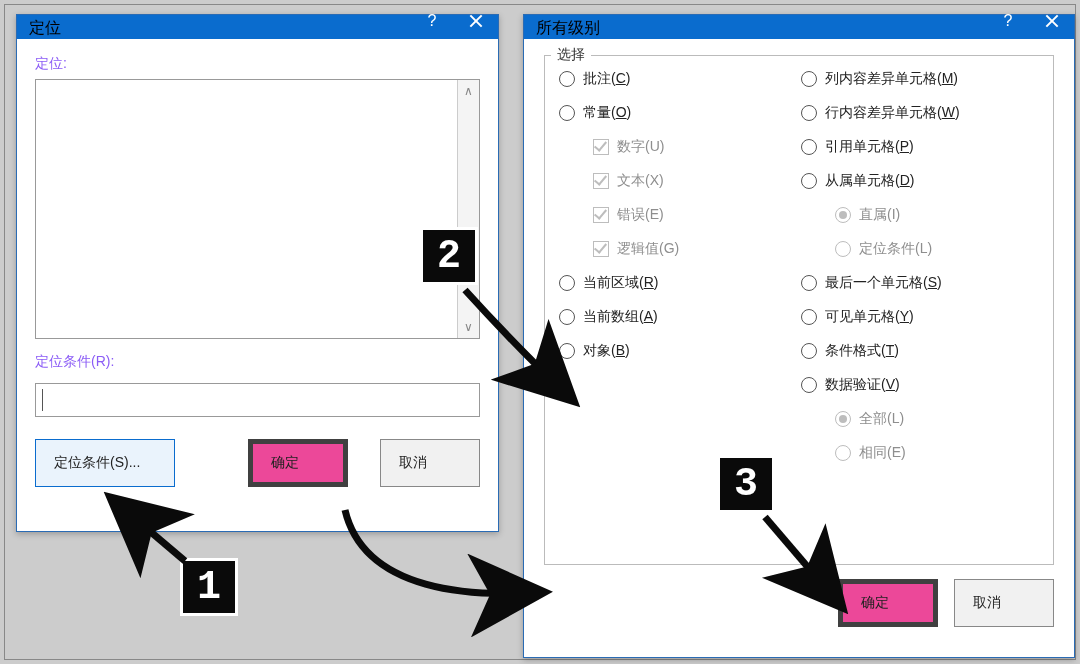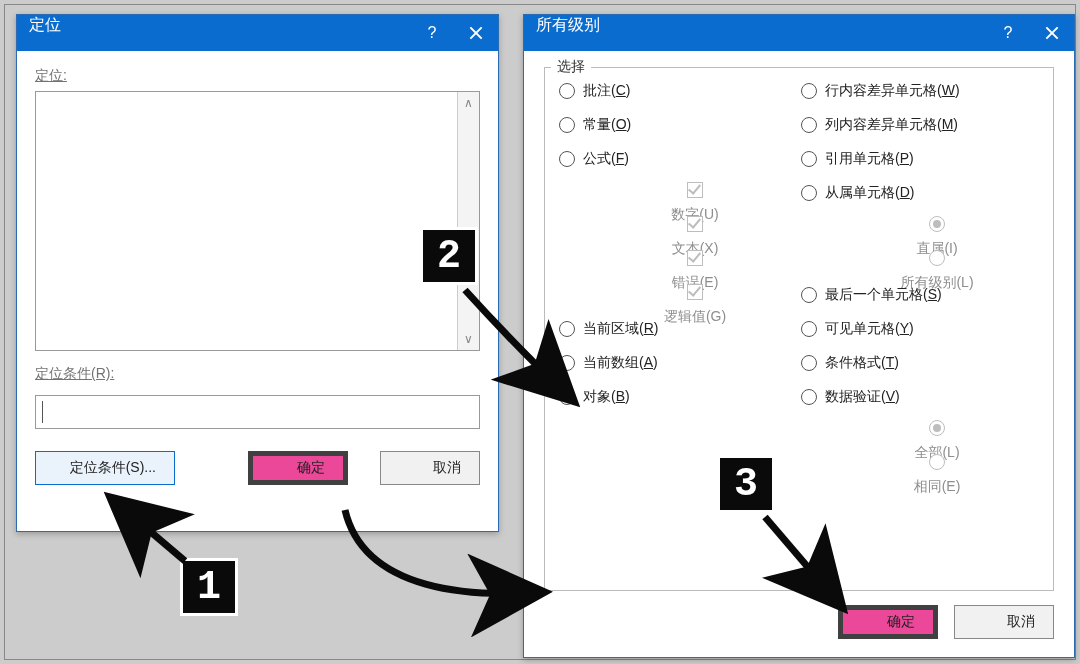--- a/index.html
+++ b/index.html
@@ -20,25 +20,25 @@
   }
 
   
   .dialog {
     position: absolute;
     border: 1px solid #2a6bb4;
     background: #fff;
     box-shadow: 0 2px 6px rgba(0,0,0,0.25);
   }
   .titlebar {
-    height: 36px;
+    height: 24px;
     background: #0a6cce;
     display: flex;
-    align-items: flex-start;
-    color: #ffffff;
+    align-items: flex-end;
+    color: #000000;
     font-size: 16px;
     padding-left: 12px;
     position: relative;
   }
   .titlebar .title-text { flex: 1; }
   .titlebar .tb-btn {
     width: 44px;
     height: 36px;
     display: flex;
     align-items: center;
@@ -57,21 +57,21 @@
     top: 50%;
     left: 50%;
     transform-origin: center;
   }
   .tb-close::before { transform: translate(-50%,-50%) rotate(45deg); }
   .tb-close::after  { transform: translate(-50%,-50%) rotate(-45deg); }
 
   
   .dlg-left { left: 11px; top: 9px; width: 483px; height: 518px; }
   .dlg-left .body { padding: 16px 18px 18px 18px; display: flex; flex-direction: column; height: calc(100% - 36px); }
-  .dlg-left .lbl { margin-bottom: 6px; color: #737373; text-decoration: underline; }
+  .dlg-left .lbl { margin-bottom: 6px; color: #8b5cf6; }
   .listbox {
     width: 100%;
     height: 260px;
     border: 1px solid #999;
     background: #fff;
     position: relative;
   }
   
   .listbox .sb {
     position: absolute;
@@ -108,26 +108,26 @@
     width: 1px;
     background: #555;
   }
   .btn-row {
     margin-top: 22px;
     display: flex;
     gap: 32px;
     align-items: center;
   }
   .btn {
-    height: 34px;
+    height: 48px;
     border: 1px solid #888;
     background: #f1f1f1;
     display: inline-flex;
     align-items: center;
-    justify-content: flex-end;
+    justify-content: flex-start;
     padding: 0 18px;
     font-size: 14px;
     color: #222;
     white-space: nowrap;
   }
   .btn.primary-outline {
     border: 5px solid #404040;
     background: #ec4899;
   }
   .btn.special {
@@ -149,21 +149,21 @@
     position: absolute;
     top: -10px;
     left: 6px;
     padding: 0 6px;
     background: #fff;
     color: #333;
   }
   .cols { display: flex; gap: 4px; height: 100%; text-align: center; }
   .col { flex: 1; display: flex; flex-direction: column; gap: 12px; }
   .opt { display: flex; align-items: center; gap: 8px; color: #222; height: 22px; }
-  .opt.sub { padding-left: 34px; color: #8e8e8e; flex-direction: column; }
+  .opt.sub { padding-left: 34px; color: #8e8e8e; }
   .opt .u { text-decoration: underline; }
   .selbox { border: 1px dotted #555; padding: 0 3px; }
 
   
   .radio {
     width: 16px; height: 16px;
     border: 1.5px solid #555;
     border-radius: 50%;
     background: #fff;
     flex-shrink: 0;
@@ -279,24 +279,20 @@
         <div class="cols">
           <div class="col" id="col-left">
               <div class="opt">
                 <span class="radio"></span>
                 <span><span>批注(<span class="u">C</span>)</span></span>
               </div>
               <div class="opt">
                 <span class="radio"></span>
                 <span><span>常量(<span class="u">O</span>)</span></span>
               </div>
-              <div class="opt">
-                <span class="radio"></span>
-                <span><span>公式(<span class="u">F</span>)</span></span>
-              </div>
               <div class="opt sub">
                 <span class="chk checked"></span>
                 <span>数字(U)</span>
               </div>
               <div class="opt sub">
                 <span class="chk checked"></span>
                 <span>文本(X)</span>
               </div>
               <div class="opt sub">
                 <span class="chk checked"></span>
@@ -315,41 +311,41 @@
                 <span><span>当前数组(<span class="u">A</span>)</span></span>
               </div>
               <div class="opt">
                 <span class="radio"></span>
                 <span><span>对象(<span class="u">B</span>)</span></span>
               </div>
             </div>
           <div class="col" id="col-right">
               <div class="opt">
                 <span class="radio"></span>
+                <span><span>列内容差异单元格(<span class="u">M</span>)</span></span>
+              </div>
+              <div class="opt">
+                <span class="radio"></span>
                 <span><span>行内容差异单元格(<span class="u">W</span>)</span></span>
-              </div>
-              <div class="opt">
-                <span class="radio"></span>
-                <span><span>列内容差异单元格(<span class="u">M</span>)</span></span>
               </div>
               <div class="opt">
                 <span class="radio"></span>
                 <span><span>引用单元格(<span class="u">P</span>)</span></span>
               </div>
               <div class="opt">
                 <span class="radio"></span>
                 <span><span>从属单元格(<span class="u">D</span>)</span></span>
               </div>
               <div class="opt sub">
                 <span class="radio disabled checked"></span>
                 <span>直属(I)</span>
               </div>
               <div class="opt sub">
                 <span class="radio disabled"></span>
-                <span>所有级别(L)</span>
+                <span>定位条件(L)</span>
               </div>
               <div class="opt">
                 <span class="radio"></span>
                 <span><span>最后一个单元格(<span class="u">S</span>)</span></span>
               </div>
               <div class="opt">
                 <span class="radio"></span>
                 <span><span>可见单元格(<span class="u">Y</span>)</span></span>
               </div>
               <div class="opt">

